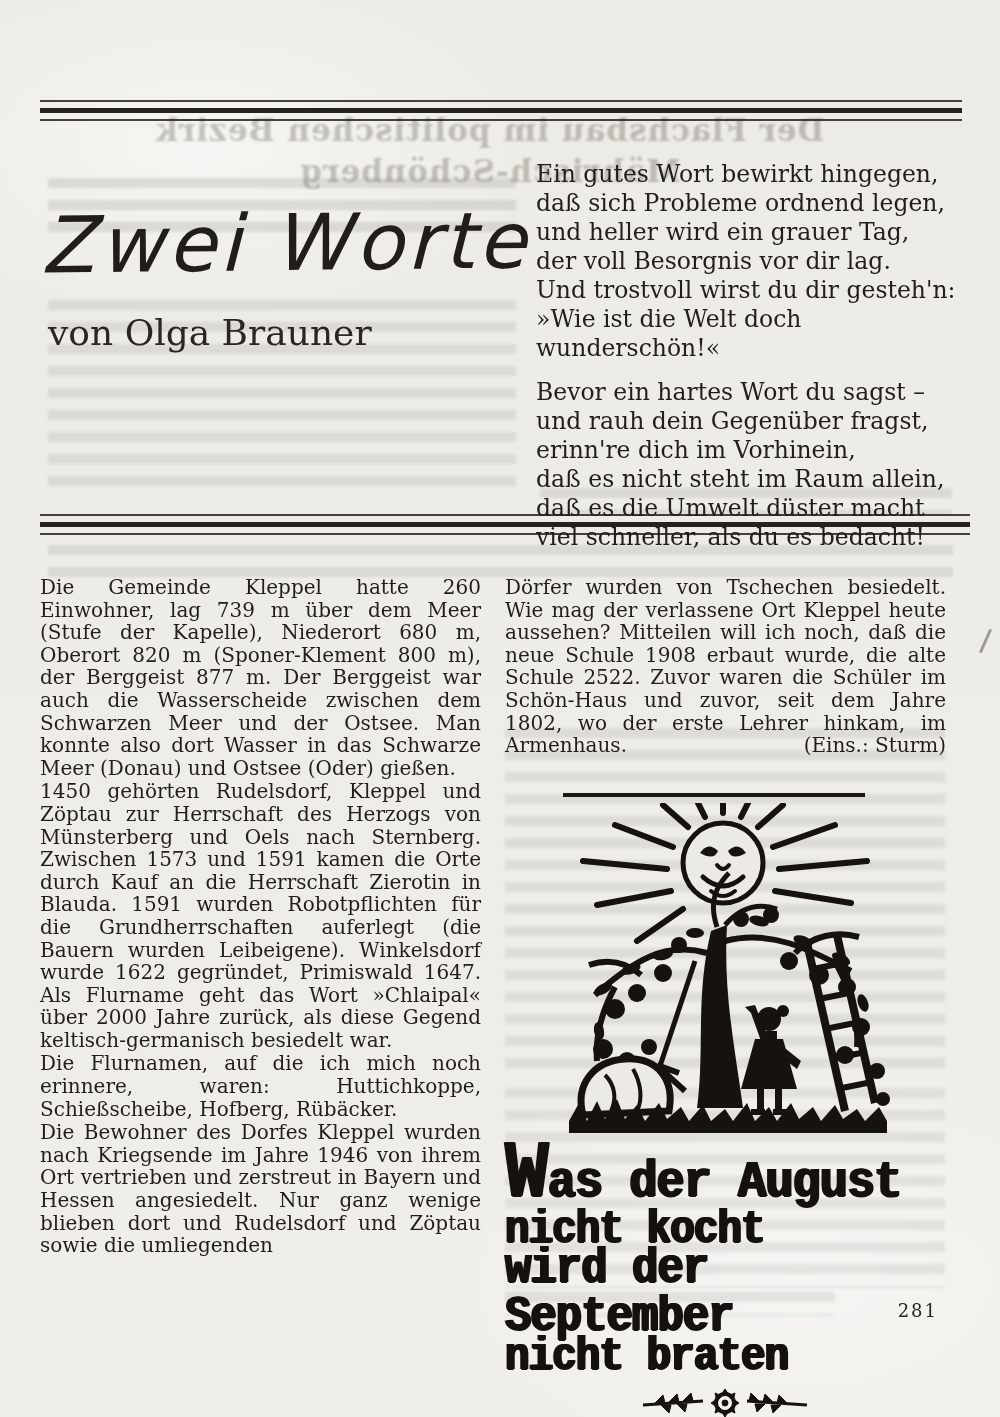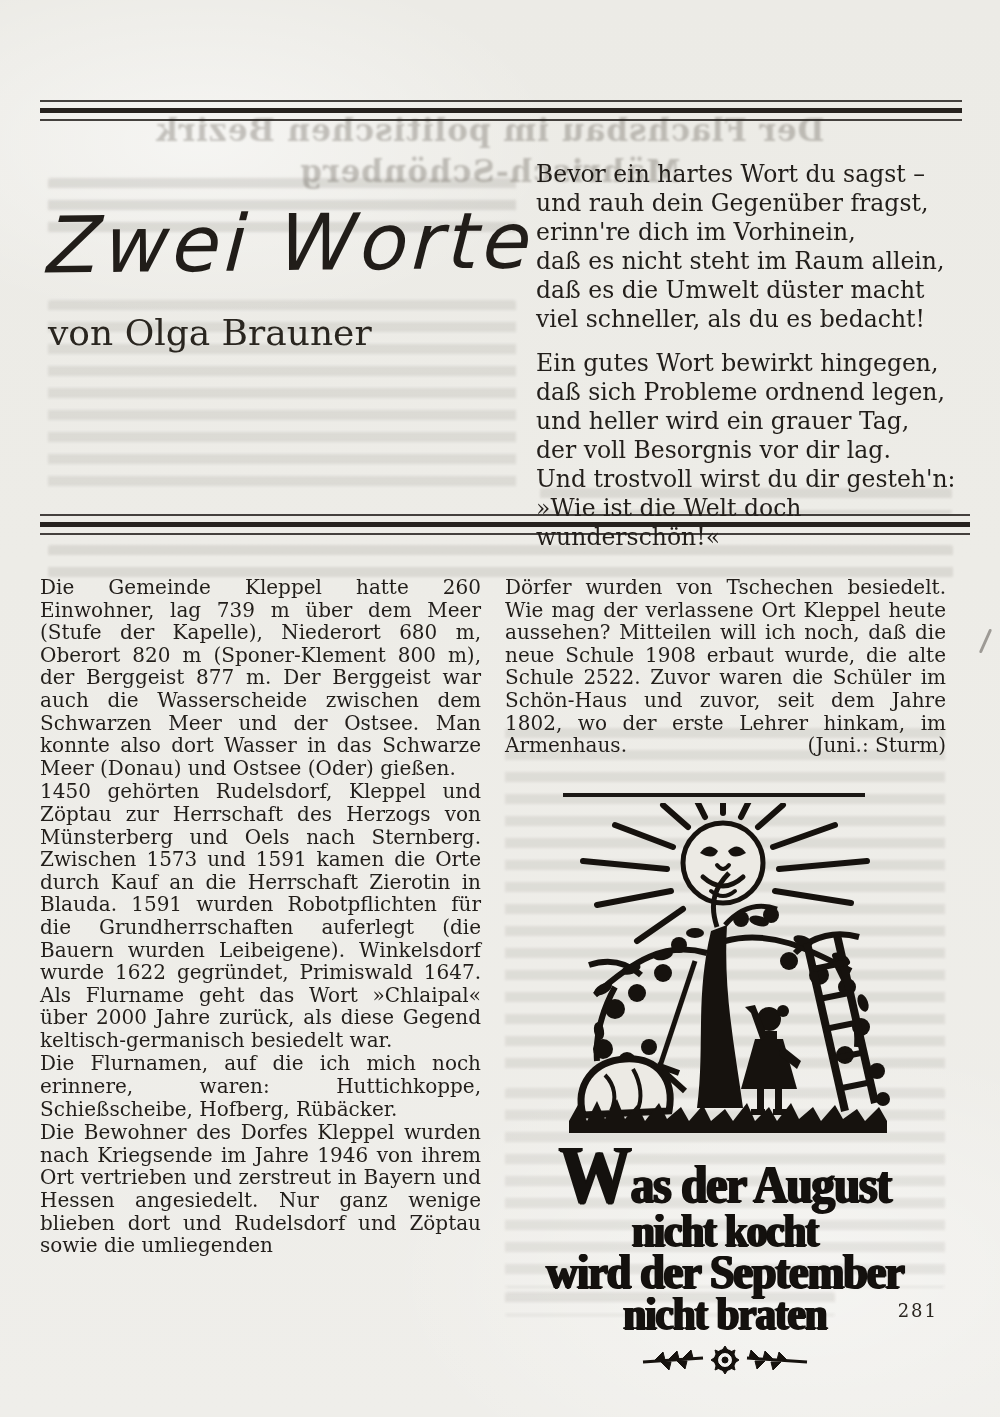--- a/index.html
+++ b/index.html
@@ -81,22 +81,22 @@
   .contributor{
     text-align:right;font-size:20px;line-height:22.6px;
     margin-top:-22.6px;color:#221e1a;
   }
   
   .illo-rule{margin:36px 0 6px 58px;width:302px;height:4px;background:#1b1815;}
   .illo{margin-left:40px;width:368px;}
   .illo svg{display:block;}
   
   .blackletter{
-    margin-top:4px;width:440px;text-align:center;
-    font-family:Liberation Serif, serif;font-weight:bold;
+    margin-top:4px;width:440px;text-align:left;
+    font-family:Liberation Mono, monospace;font-weight:bold;
     color:#14110e;z-index:3;position:relative;
   }
   .bl-line{
     line-height:.98;letter-spacing:-1px;
     text-shadow:1.3px 0 0 #14110e, -1.3px 0 0 #14110e, 0 .8px 0 #14110e;
     transform:scaleY(1.12);
   }
   .blackletter .item-0{font-size:47px;}
   .blackletter .item-0::first-letter{font-size:1.55em;}
   .blackletter .item-1{font-size:41px;}
@@ -135,46 +135,46 @@
   <div class="rule-triple rule-mid">
     <span class="thin"></span>
     <span class="thick"></span>
     <span class="thin"></span>
   </div>
 
   <h1 class="title">Zwei Worte</h1>
   <div class="byline">von Olga Brauner</div>
 
   <div class="poem">
+    <p>Ein gutes Wort bewirkt hingegen,
+daß sich Probleme ordnend legen,
+und heller wird ein grauer Tag,
+der voll Besorgnis vor dir lag.
+Und trostvoll wirst du dir gesteh'n:
+»Wie ist die Welt doch wunderschön!«</p>
     <p>Bevor ein hartes Wort du sagst –
 und rauh dein Gegenüber fragst,
 erinn're dich im Vorhinein,
 daß es nicht steht im Raum allein,
 daß es die Umwelt düster macht
 viel schneller, als du es bedacht!</p>
-    <p>Ein gutes Wort bewirkt hingegen,
-daß sich Probleme ordnend legen,
-und heller wird ein grauer Tag,
-der voll Besorgnis vor dir lag.
-Und trostvoll wirst du dir gesteh'n:
-»Wie ist die Welt doch wunderschön!«</p>
   </div>
 
   <div class="columns">
     <div class="col col-left">
         <p class="bodyp item-0">Die Gemeinde Kleppel hatte 260 Einwohner, lag 739 m über dem Meer (Stufe der Kapelle), Niederort 680 m, Oberort 820 m (Sponer-Klement 800 m), der Berggeist 877 m. Der Berggeist war auch die Wasserscheide zwischen dem Schwarzen Meer und der Ostsee. Man konnte also dort Wasser in das Schwarze Meer (Donau) und Ostsee (Oder) gießen.</p>
         <p class="bodyp item-2">1450 gehörten Rudelsdorf, Kleppel und Zöptau zur Herrschaft des Herzogs von Münsterberg und Oels nach Sternberg. Zwischen 1573 und 1591 kamen die Orte durch Kauf an die Herrschaft Zierotin in Blauda. 1591 wurden Robotpflichten für die Grundherrschaften auferlegt (die Bauern wurden Leibeigene). Winkelsdorf wurde 1622 gegründet, Primiswald 1647. Als Flurname geht das Wort »Chlaipal« über 2000 Jahre zurück, als diese Gegend keltisch-germanisch besiedelt war.</p>
         <p class="bodyp item-4">Die Flurnamen, auf die ich mich noch erinnere, waren: Huttichkoppe, Schießscheibe, Hofberg, Rübäcker.</p>
         <p class="bodyp item-5">Die Bewohner des Dorfes Kleppel wurden nach Kriegsende im Jahre 1946 von ihrem Ort vertrieben und zerstreut in Bayern und Hessen angesiedelt. Nur ganz wenige blieben dort und Rudelsdorf und Zöptau sowie die umliegenden</p>
       </div>
     <div class="col col-right">
       <div>
           <p class="bodyp item-0">Dörfer wurden von Tschechen besiedelt. Wie mag der verlassene Ort Kleppel heute aussehen? Mitteilen will ich noch, daß die neue Schule 1908 erbaut wurde, die alte Schule 2522. Zuvor waren die Schüler im Schön-Haus und zuvor, seit dem Jahre 1802, wo der erste Lehrer hinkam, im Armenhaus.</p>
         </div>
-      <div class="contributor">(Juni.: Sturm)</div>
+      <div class="contributor">(Eins.: Sturm)</div>
 
       <div class="illo-rule"></div>
       <div class="illo">
         <svg width="368" height="332" viewBox="0 0 368 332">
           <g stroke="#16120e" fill="none" stroke-linecap="round">
 
             <g stroke-width="6">
               <line x1="178" y1="10" x2="178" y2="-4"></line>
               <line x1="160" y1="14" x2="152" y2="-2"></line>
               <line x1="196" y1="14" x2="204" y2="-2"></line>

